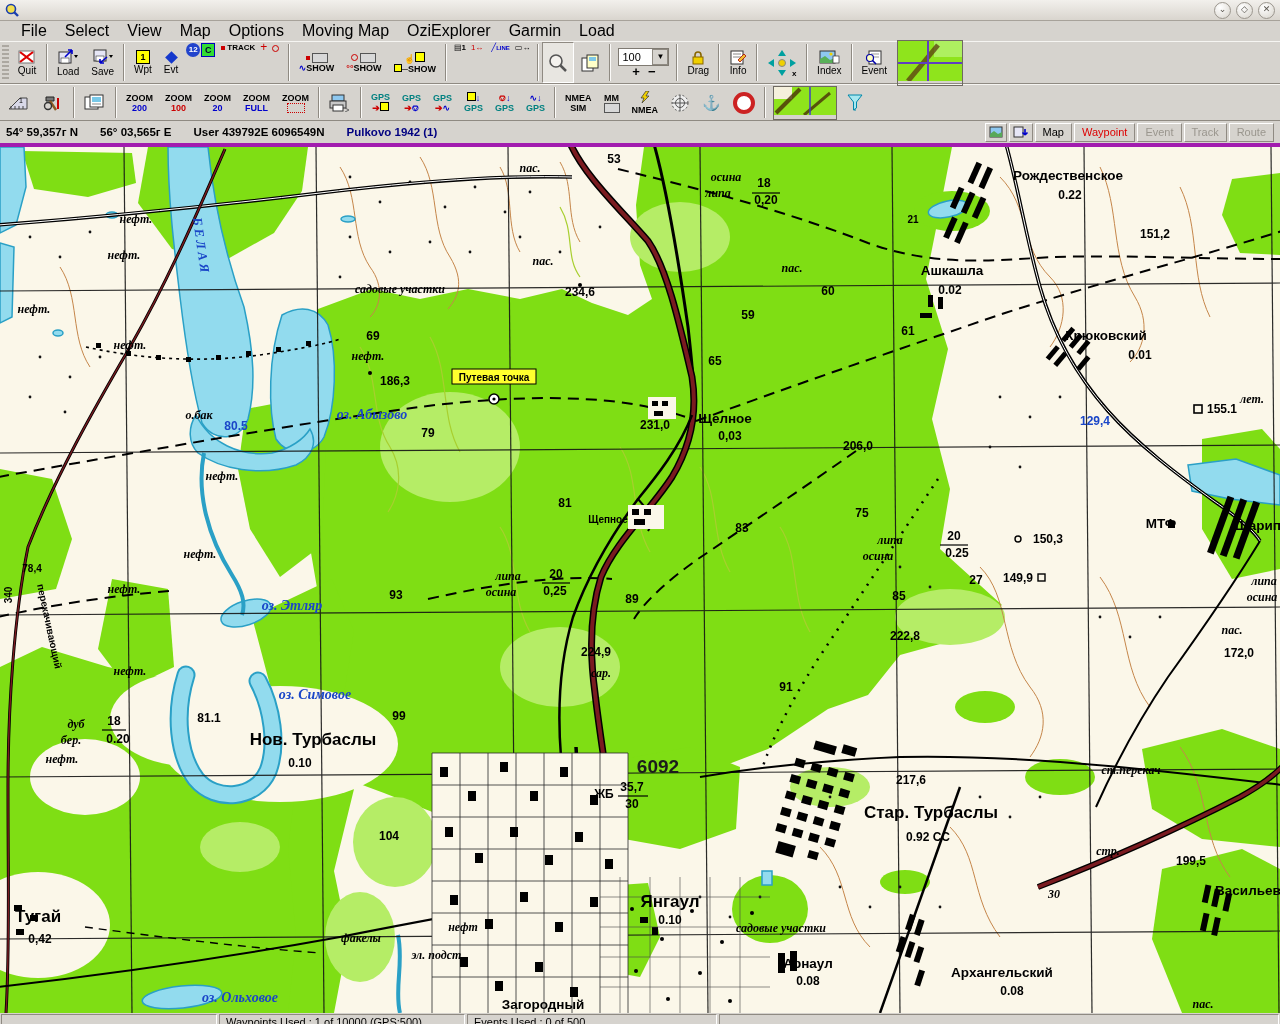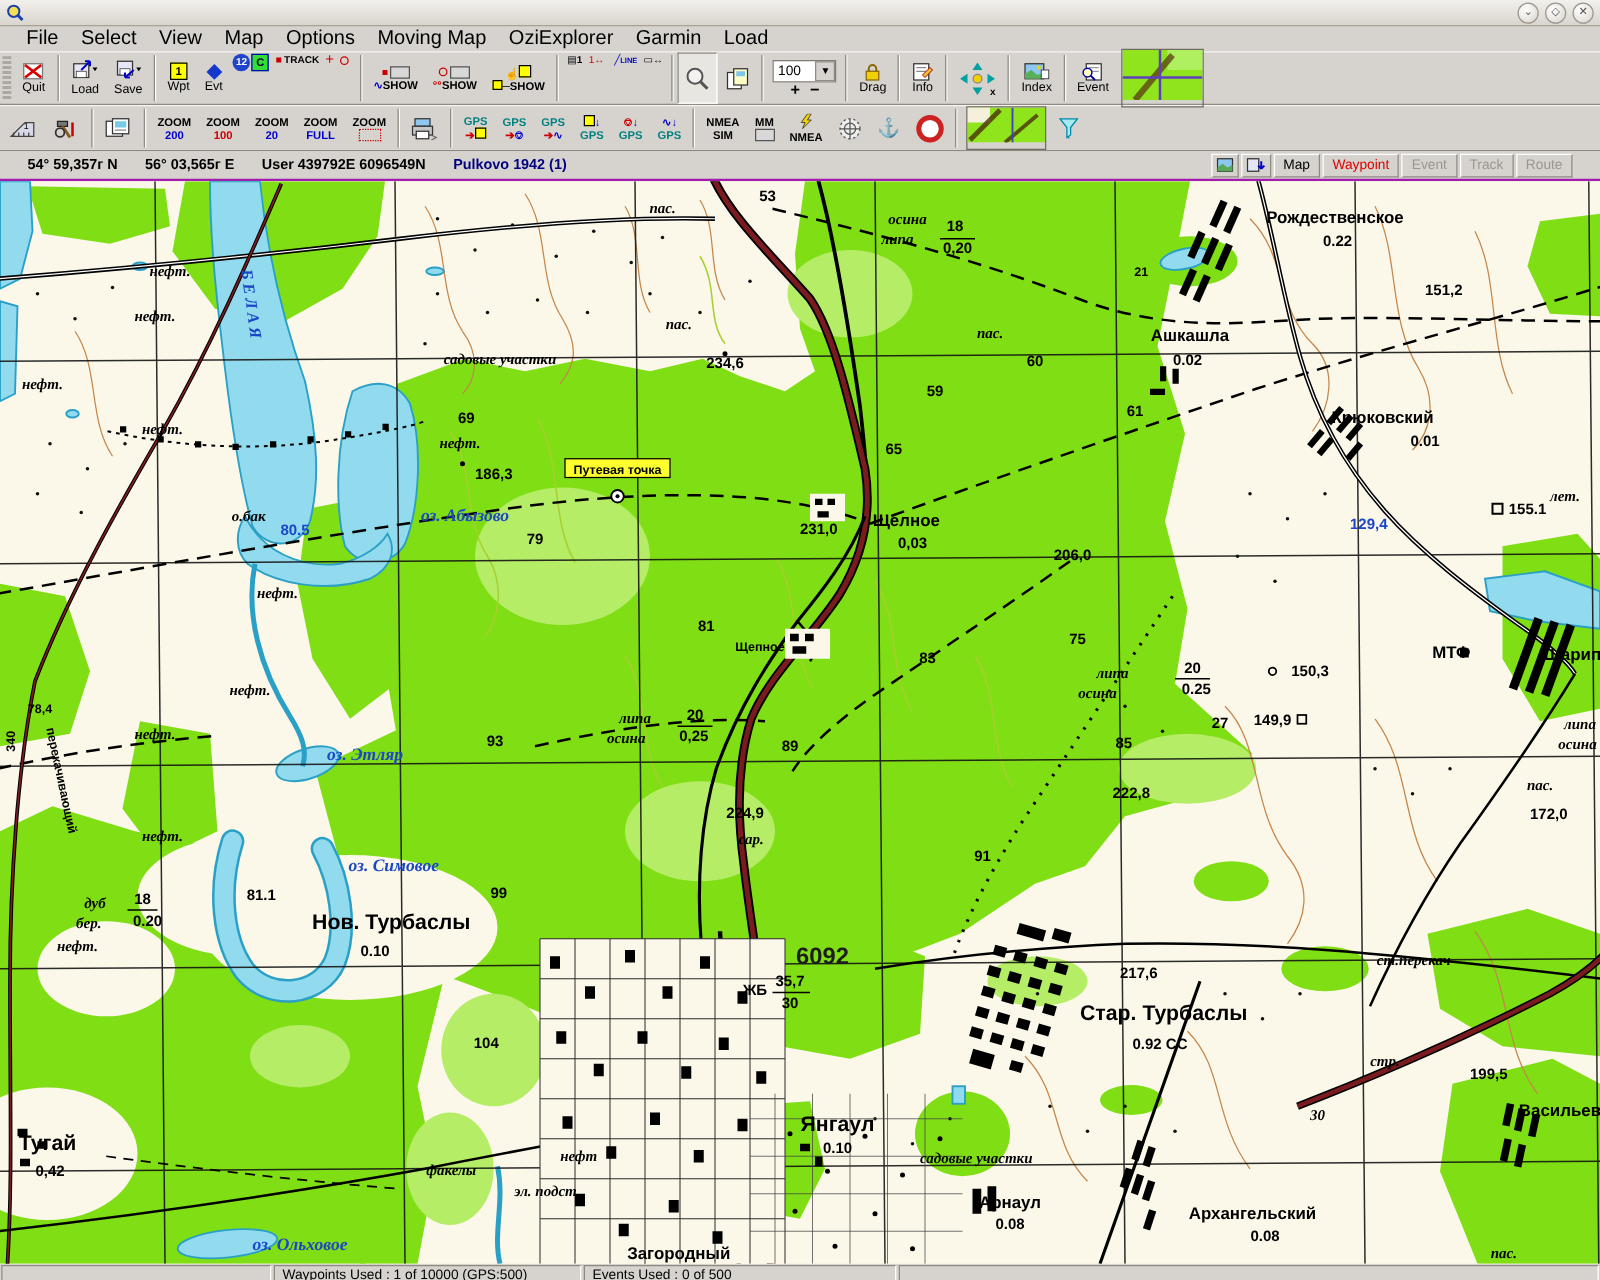--- a/index.html
+++ b/index.html
@@ -41,21 +41,21 @@
   .zoombox{display:flex;flex-direction:column;align-items:center;justify-content:center;gap:1px;padding:0 4px}
   .zsel{width:46px;height:16px;background:#fff;border:1px solid #7f7a72;display:flex;align-items:center;font-size:11px;padding-left:3px}
   .zsel .arr{margin-left:auto;width:14px;height:14px;background:#d6d3ce;border:1px solid #8f8a82;
              font-size:8px;text-align:center;line-height:13px}
   .pmrow{display:flex;gap:8px;font-size:13px;font-weight:bold;line-height:10px}
   .thumb{border:1px solid #6f6a62;margin:2px 4px;align-self:center}
   .tabbtn{height:17px;border:1px solid #8f8a82;border-top-color:#fff;border-left-color:#fff;
           background:#d6d3ce;font-size:11px;padding:0 7px;margin-left:2px;display:flex;align-items:center}
   .tab-red{color:#dd0000;font-weight:normal}.tab-dis{color:#9a968e}
   
-  .statusbar{height:22px;background:#d6d3ce;border-bottom:2px solid #a21caf;display:flex;align-items:center;font-size:11.5px;padding:0 22px}
+  .statusbar{height:22px;background:#d6d3ce;border-bottom:4px solid #a21caf;display:flex;align-items:center;font-size:11.5px;padding:0 6px}
   .statusbar .fld{margin-right:22px;font-weight:bold}
   .datum{color:#000080;font-weight:bold}
   .bottombar{height:18px;display:flex;background:#d6d3ce;font-size:11px}
   .bpanel{border:1px solid #8f8a82;border-right-color:#fff;border-bottom-color:#fff;margin:1px;
           padding:0 6px;display:flex;align-items:center;white-space:nowrap;overflow:hidden}
   
   #maparea{width:1280px;height:866px;position:relative;background:#FBF7E9}
   svg text{fill:#000}
   .ml{text-anchor:middle}
   .pl{font:700 13.5px "Liberation Sans",sans-serif}

